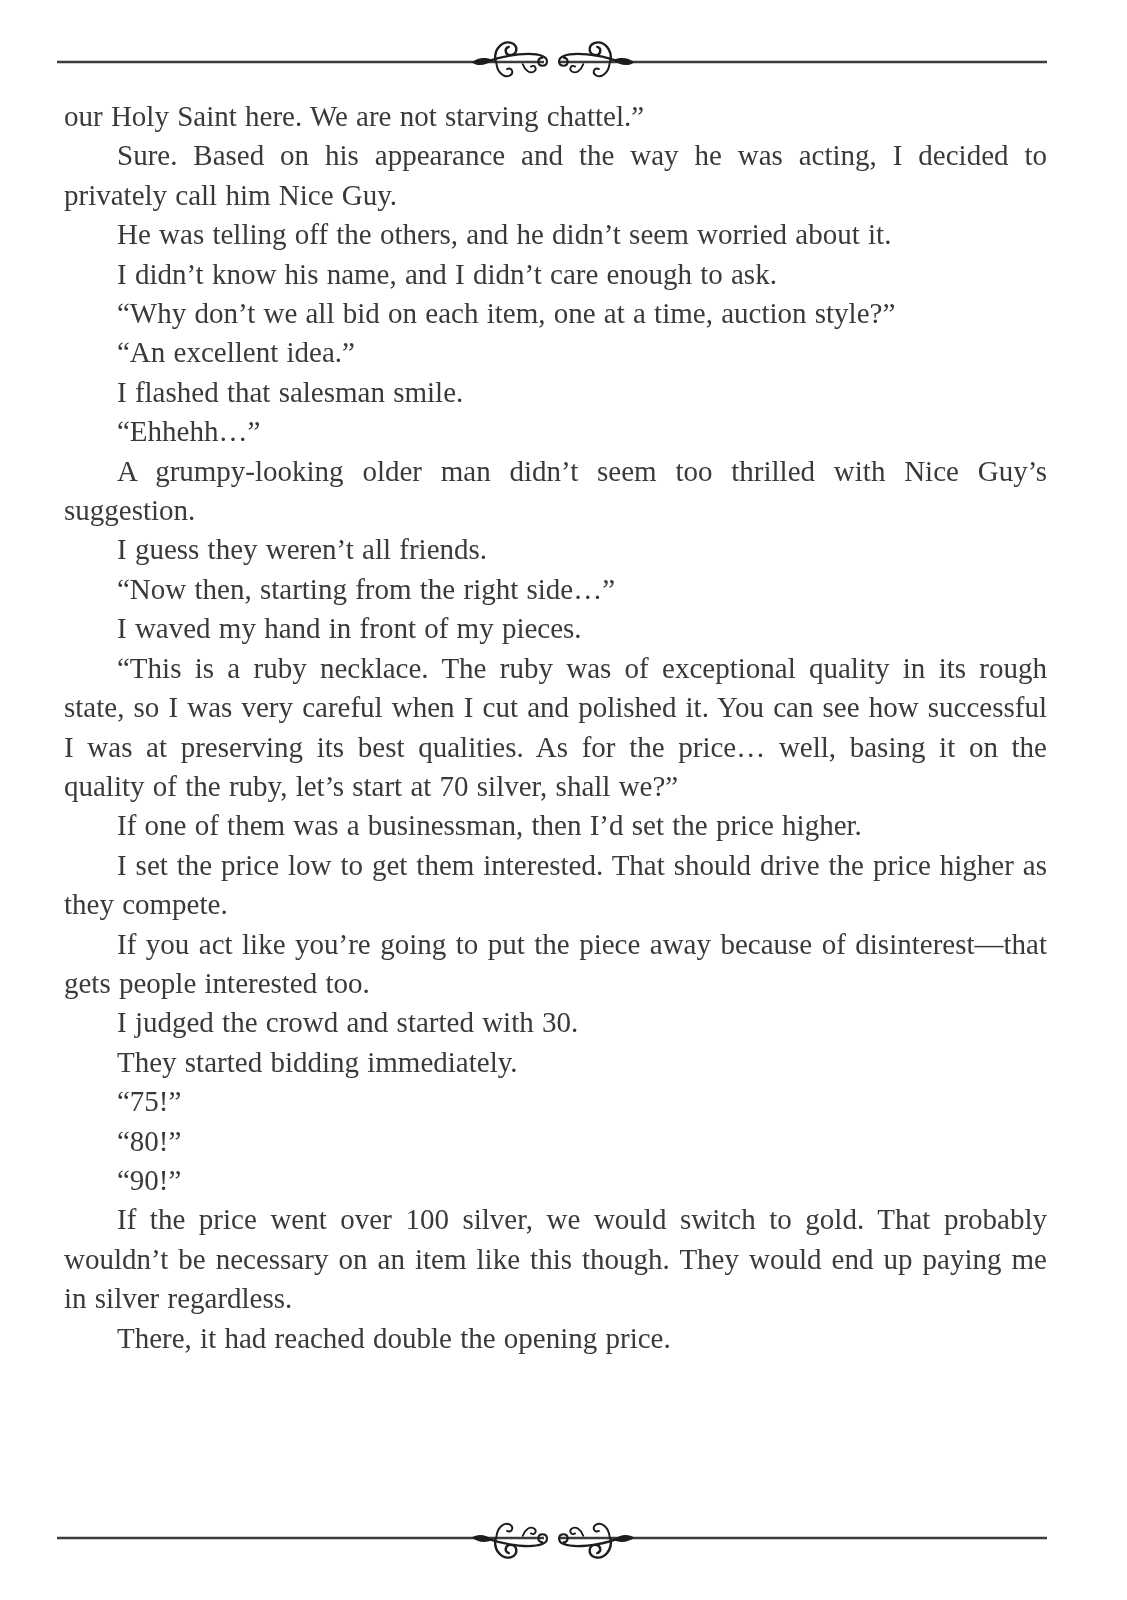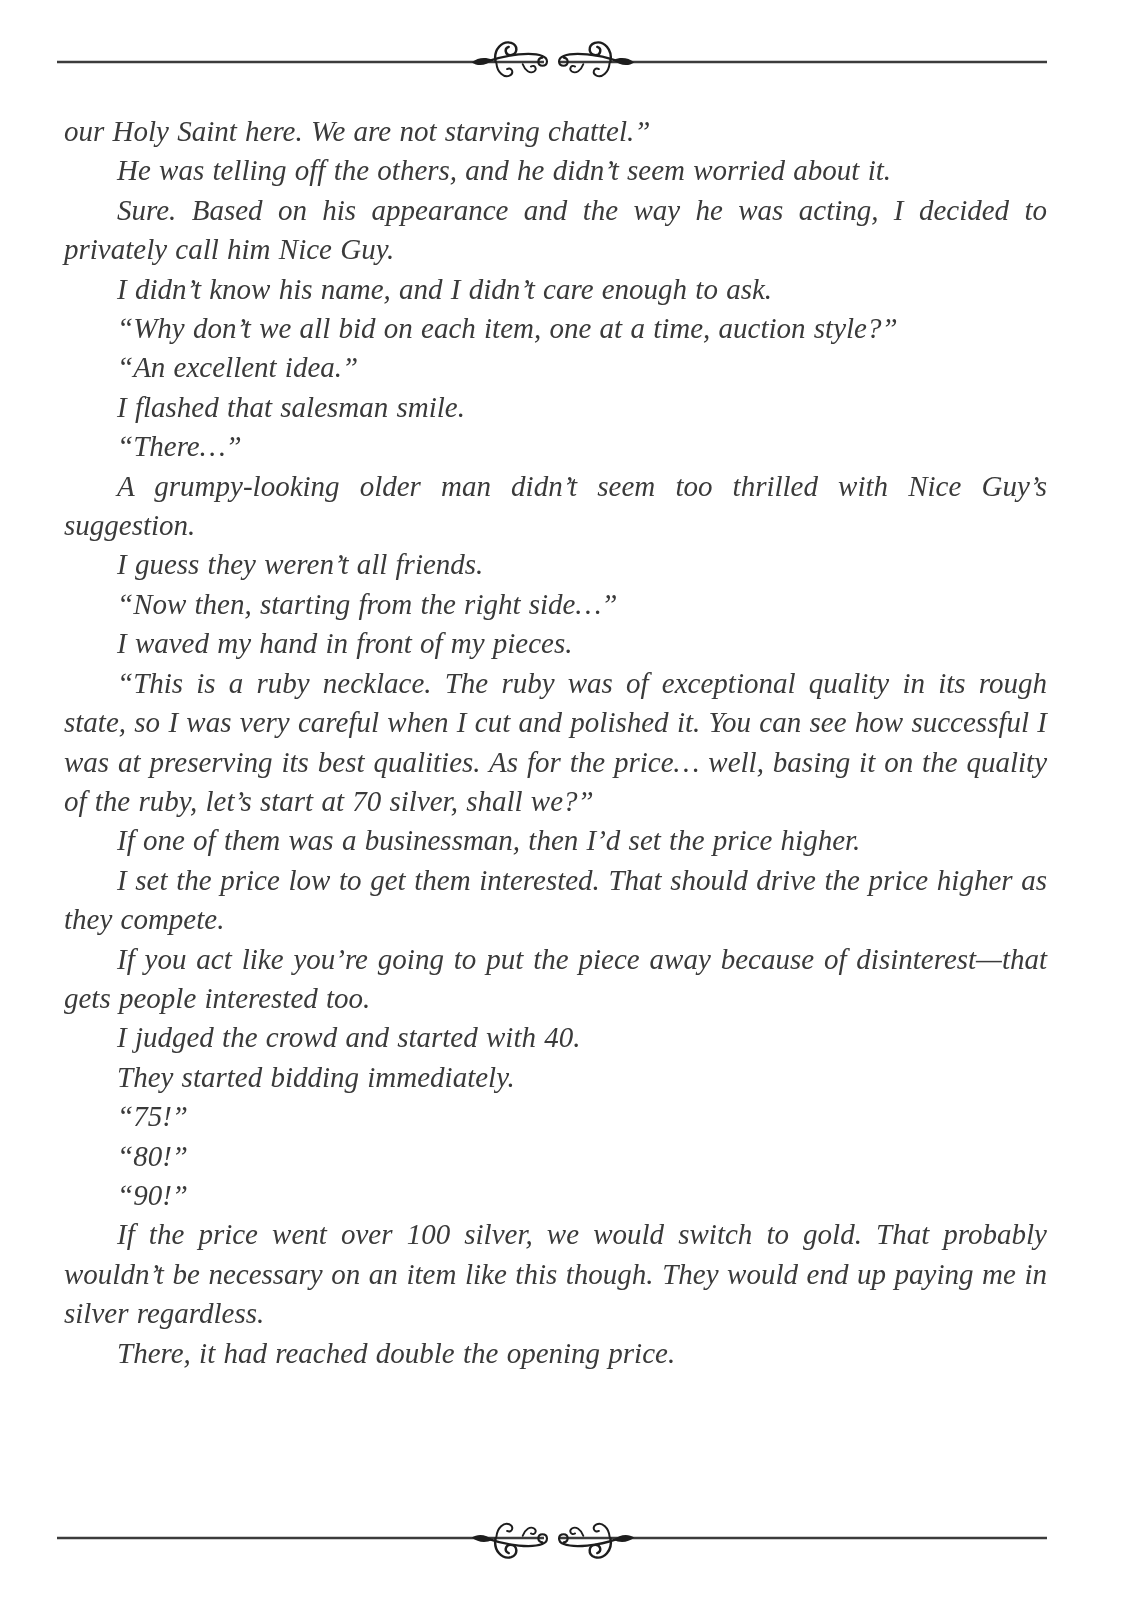--- a/index.html
+++ b/index.html
@@ -36,23 +36,22 @@
     stroke-linecap: round;
   }
   .f-fill { fill: var(--ornament-color); stroke: none; }
   .f-w30 { stroke-width: 3; }
   .f-w26 { stroke-width: 2.6; }
   .f-w24 { stroke-width: 2.4; }
   .f-w22 { stroke-width: 2.2; }
   .text-column {
     position: absolute;
     left: 64px;
-    top: 112px;
+    top: 97px;
     width: 983px;
-    font-style: italic;
   }
   .text-column p {
     margin: 0;
     font-size: 29px;
     line-height: 39.4px;
     color: var(--text-color);
     text-align: justify;
     text-indent: 53px;
     word-spacing: 1px;
   }
@@ -76,36 +75,36 @@
 
 <svg class="divider-band divider-top" viewBox="0 0 990 70">
   <line class="rule-line" x1="0" y1="35" x2="487" y2="35"></line>
   <line class="rule-line" x1="503" y1="35" x2="990" y2="35"></line>
   <use href="#flourish-unit" transform="translate(414,6) scale(0.82)"></use>
   <use href="#flourish-unit" transform="translate(578,6) scale(-0.82,0.82)"></use>
 </svg>
 
 <div class="text-column">
   <p class="noindent">our Holy Saint here. We are not starving chattel.”</p>
+  <p>Sure. Based on his appearance and the way he was acting, I decided to privately call him Nice Guy.</p>
   <p>He was telling off the others, and he didn’t seem worried about it.</p>
-  <p>Sure. Based on his appearance and the way he was acting, I decided to privately call him Nice Guy.</p>
   <p>I didn’t know his name, and I didn’t care enough to ask.</p>
   <p>“Why don’t we all bid on each item, one at a time, auction style?”</p>
   <p>“An excellent idea.”</p>
   <p>I flashed that salesman smile.</p>
-  <p>“There…”</p>
+  <p>“Ehhehh…”</p>
   <p>A grumpy-looking older man didn’t seem too thrilled with Nice Guy’s suggestion.</p>
   <p>I guess they weren’t all friends.</p>
   <p>“Now then, starting from the right side…”</p>
   <p>I waved my hand in front of my pieces.</p>
   <p>“This is a ruby necklace. The ruby was of exceptional quality in its rough state, so I was very careful when I cut and polished it. You can see how successful I was at preserving its best qualities. As for the price… well, basing it on the quality of the ruby, let’s start at 70 silver, shall we?”</p>
   <p>If one of them was a businessman, then I’d set the price higher.</p>
   <p>I set the price low to get them interested. That should drive the price higher as they compete.</p>
   <p>If you act like you’re going to put the piece away because of disinterest—that gets people interested too.</p>
-  <p>I judged the crowd and started with 40.</p>
+  <p>I judged the crowd and started with 30.</p>
   <p>They started bidding immediately.</p>
   <p>“75!”</p>
   <p>“80!”</p>
   <p>“90!”</p>
   <p>If the price went over 100 silver, we would switch to gold. That probably wouldn’t be necessary on an item like this though. They would end up paying me in silver regardless.</p>
   <p>There, it had reached double the opening price.</p>
 </div>
 
 <svg class="divider-band divider-bottom" viewBox="0 0 990 70">
   <line class="rule-line" x1="0" y1="35" x2="487" y2="35"></line>

